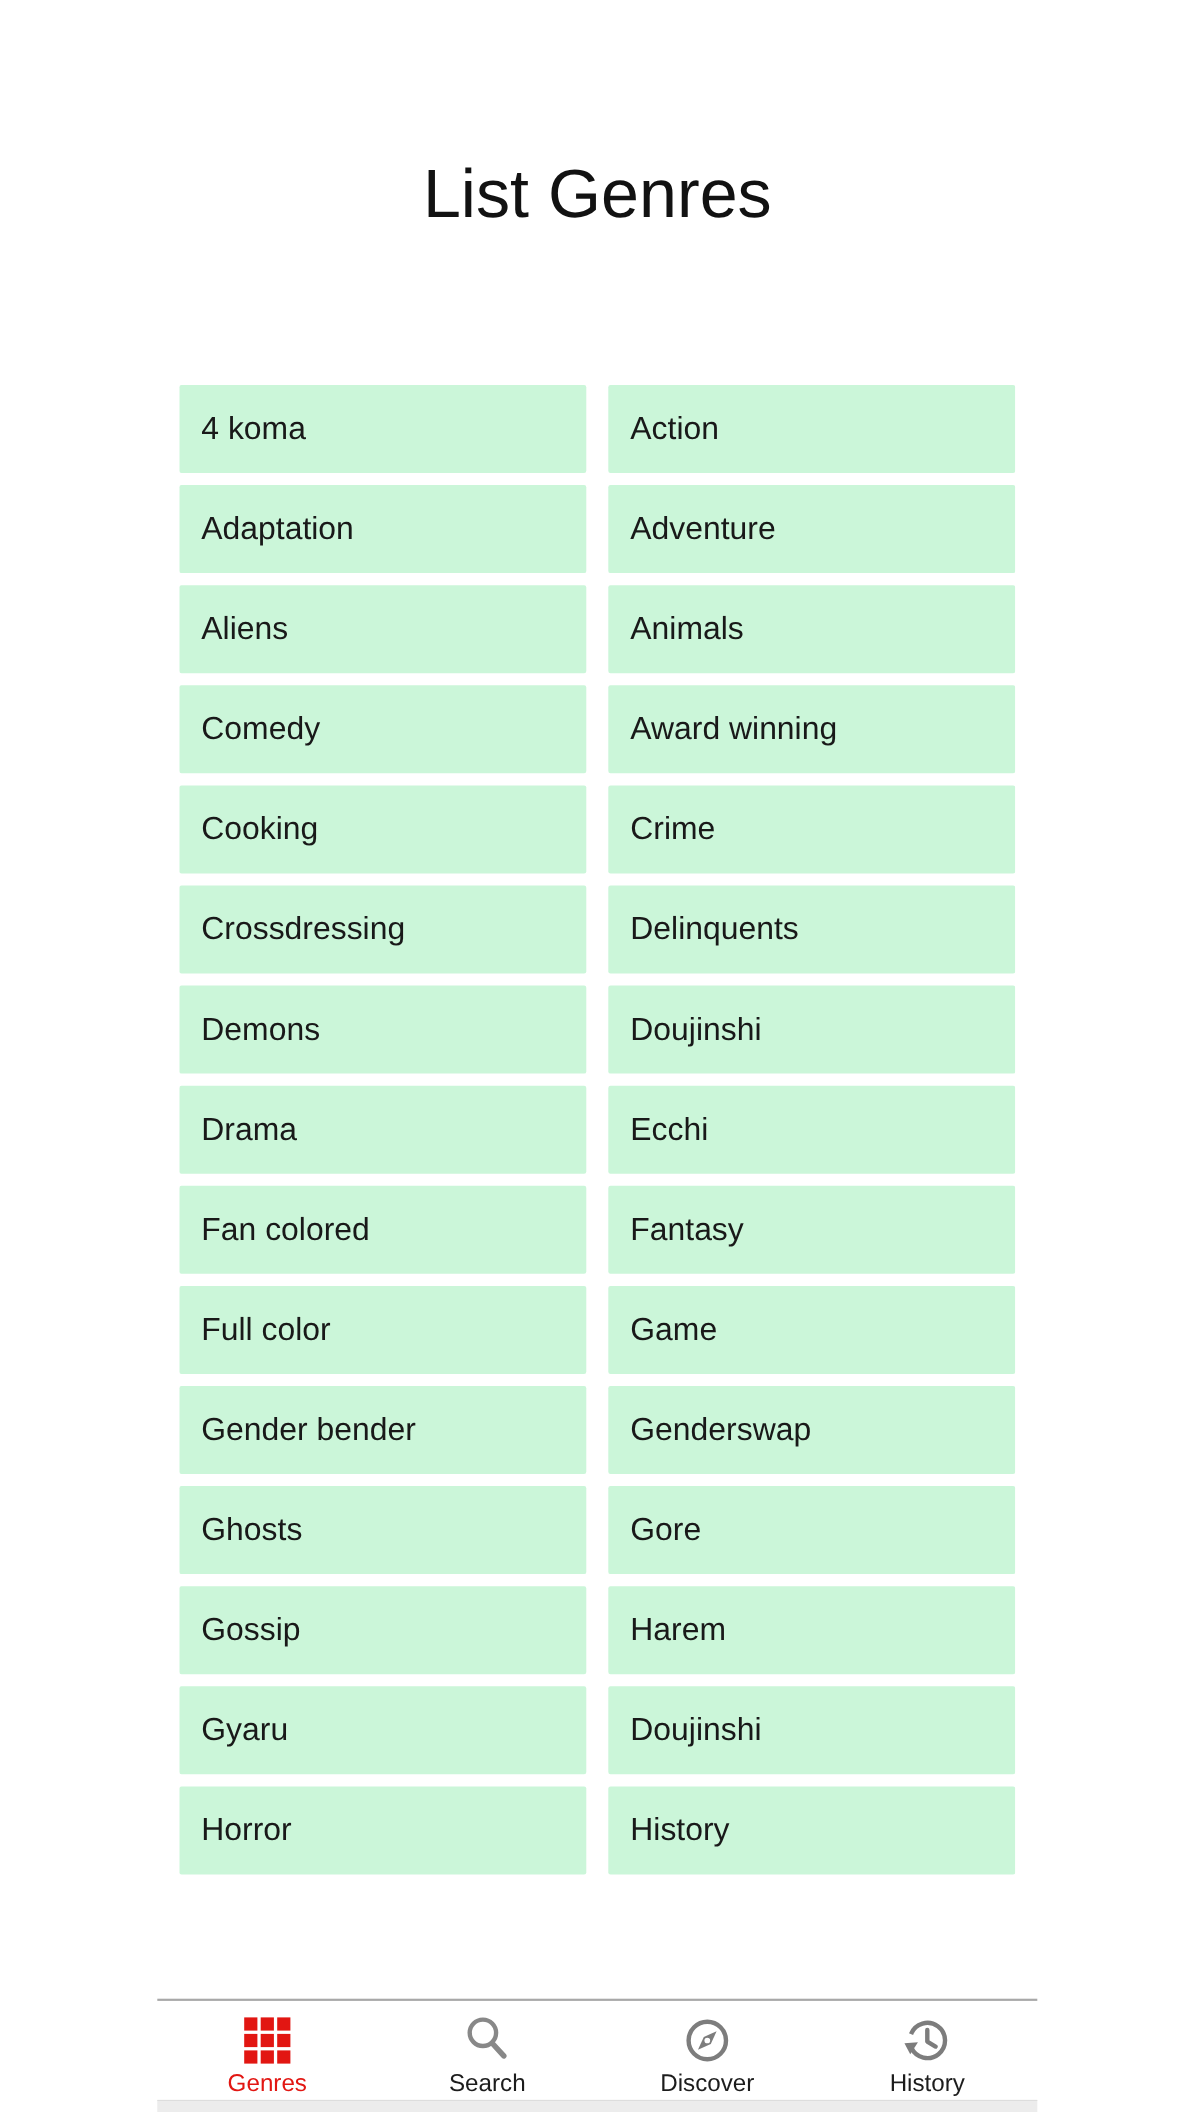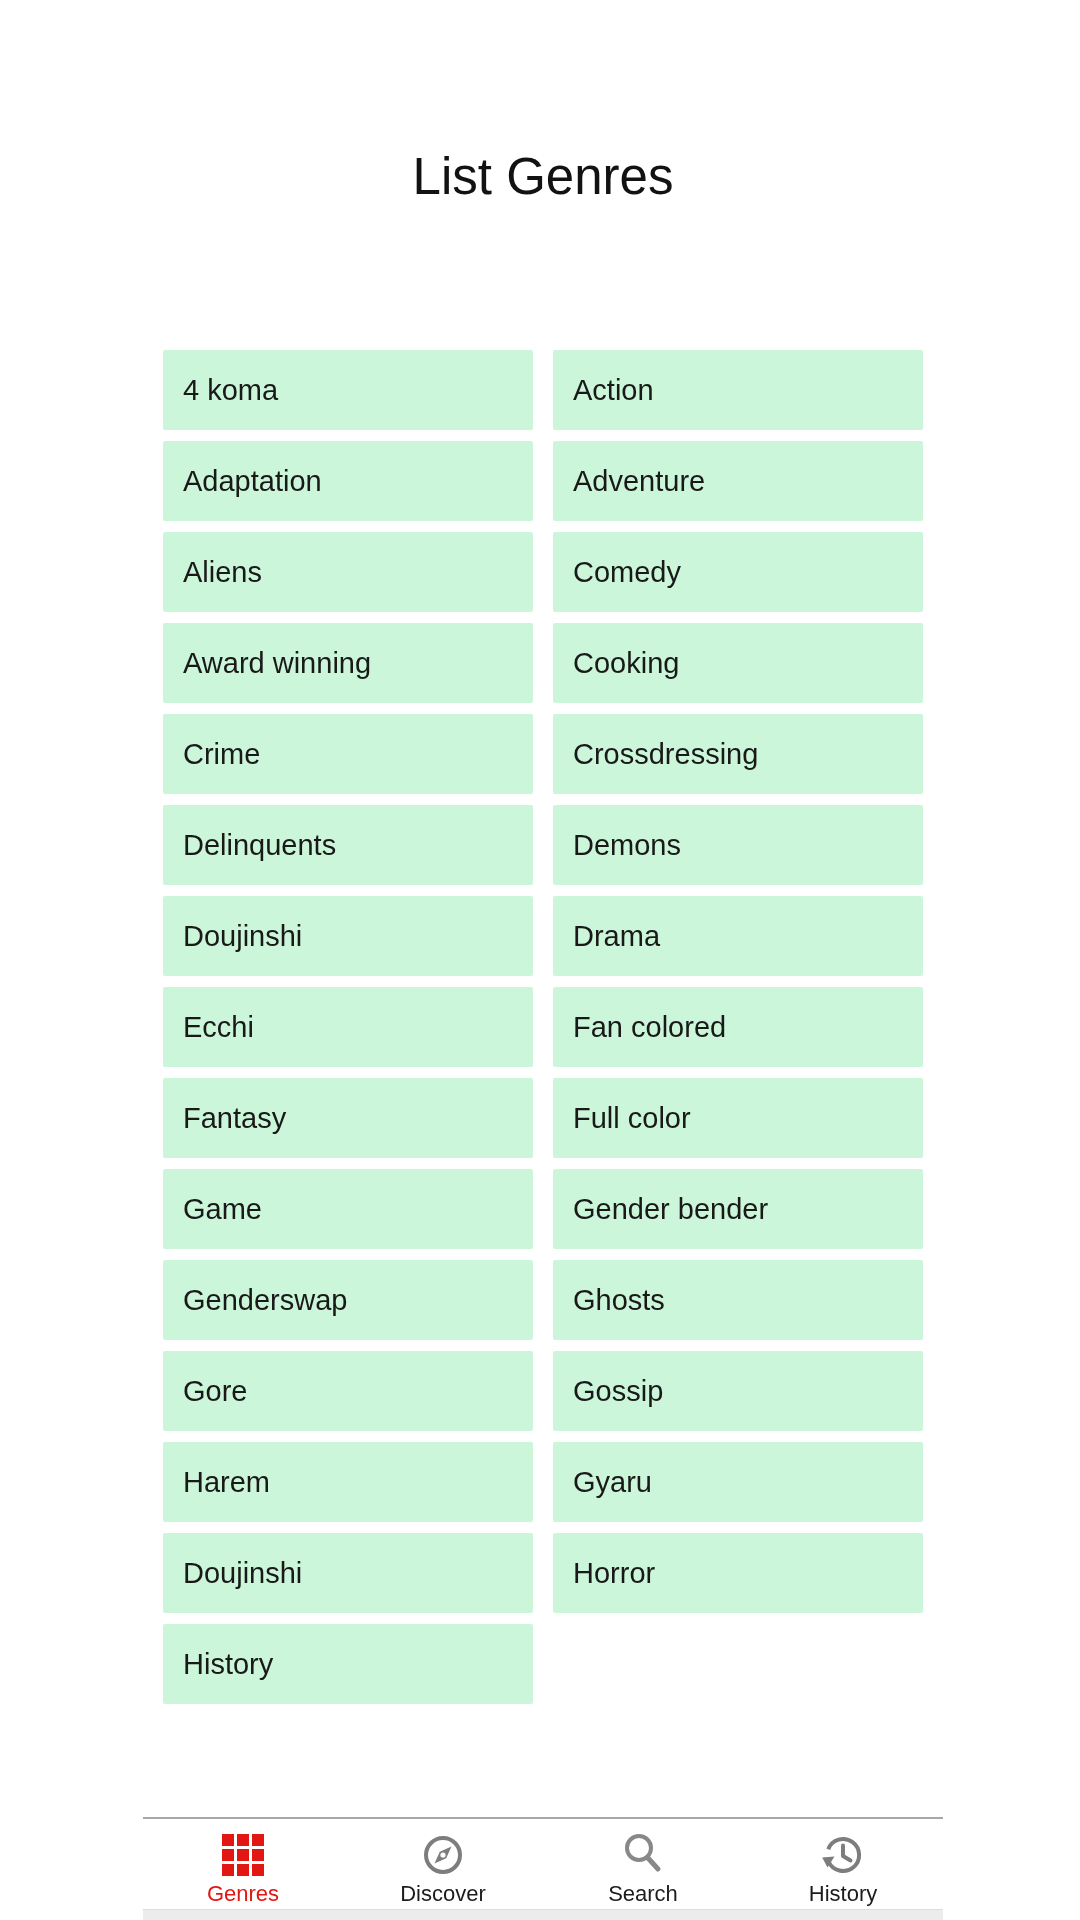--- a/index.html
+++ b/index.html
@@ -3,21 +3,21 @@
 <meta charset="utf-8">
 <style>
   html,body{margin:0;padding:0;background:#ffffff;}
   .screen{
     position:relative;width:1080px;height:1920px;background:#ffffff;overflow:hidden;
     font-family:"Liberation Sans","DejaVu Sans",sans-serif;
   }
   .app{position:absolute;left:143px;top:0;width:800px;height:1920px;}
   .title{
     position:absolute;top:132px;left:0;width:100%;
-    text-align:center;font-size:51px;line-height:90px;color:#121212;
+    text-align:center;font-size:62px;line-height:90px;color:#121212;
     letter-spacing:0px;white-space:nowrap;
   }
   .grid-clip{
     position:absolute;top:350px;left:20px;width:760px;height:1802px;overflow:hidden;
   }
   .grid{
     display:grid;grid-template-columns:1fr 1fr;column-gap:20px;row-gap:11px;
     grid-auto-rows:80px;
   }
   .genre-btn{
@@ -49,20 +49,21 @@
 
     <div class="title">List Genres</div>
 
     <div class="grid-clip">
       <div class="grid" id="genre-grid">
           <div class="genre-btn">4 koma</div>
           <div class="genre-btn">Action</div>
           <div class="genre-btn">Adaptation</div>
           <div class="genre-btn">Adventure</div>
           <div class="genre-btn">Aliens</div>
+          <div class="genre-btn">Animals</div>
           <div class="genre-btn">Comedy</div>
           <div class="genre-btn">Award winning</div>
           <div class="genre-btn">Cooking</div>
           <div class="genre-btn">Crime</div>
           <div class="genre-btn">Crossdressing</div>
           <div class="genre-btn">Delinquents</div>
           <div class="genre-btn">Demons</div>
           <div class="genre-btn">Doujinshi</div>
           <div class="genre-btn">Drama</div>
           <div class="genre-btn">Ecchi</div>
@@ -97,35 +98,35 @@
             <rect x="1" y="31" width="12" height="12"></rect>
             <rect x="16" y="31" width="12" height="12"></rect>
             <rect x="31" y="31" width="12" height="12"></rect>
           </g>
         </svg>
         <span class="nav-label">Genres</span>
       </div>
 
       <div class="nav-item">
         <svg class="nav-icon" viewBox="0 0 44 44">
+          <circle cx="18" cy="15" r="12" fill="none" stroke="#888888" stroke-width="4"></circle>
+          <line x1="26.5" y1="24.5" x2="37" y2="36" stroke="#888888" stroke-width="5" stroke-linecap="round"></line>
+        </svg>
+        <span class="nav-label">Search</span>
+      </div>
+
+      <div class="nav-item">
+        <svg class="nav-icon" viewBox="0 0 44 44">
           <circle cx="22" cy="22" r="17" fill="none" stroke="#7d7d7d" stroke-width="4"></circle>
           <g transform="rotate(45 22 22)">
             <path d="M22 10 L26.5 22 L22 34 L17.5 22 Z" fill="#7d7d7d"></path>
           </g>
           <circle cx="22" cy="22" r="2.6" fill="#ffffff"></circle>
         </svg>
         <span class="nav-label">Discover</span>
-      </div>
-
-      <div class="nav-item">
-        <svg class="nav-icon" viewBox="0 0 44 44">
-          <circle cx="18" cy="15" r="12" fill="none" stroke="#888888" stroke-width="4"></circle>
-          <line x1="26.5" y1="24.5" x2="37" y2="36" stroke="#888888" stroke-width="5" stroke-linecap="round"></line>
-        </svg>
-        <span class="nav-label">Search</span>
       </div>
 
       <div class="nav-item">
         <svg class="nav-icon" viewBox="0 0 44 44">
           <path d="M 7.2 16.2 A 16 16 0 1 1 7.5 28.5" fill="none" stroke="#7d7d7d" stroke-width="4"></path>
           <path d="M 1.2 24.5 L 13.5 23.5 L 6.5 34.5 Z" fill="#7d7d7d"></path>
           <polyline points="22,12.5 22,23 29.5,27.5" fill="none" stroke="#7d7d7d" stroke-width="4" stroke-linecap="round" stroke-linejoin="round"></polyline>
         </svg>
         <span class="nav-label">History</span>
       </div>

